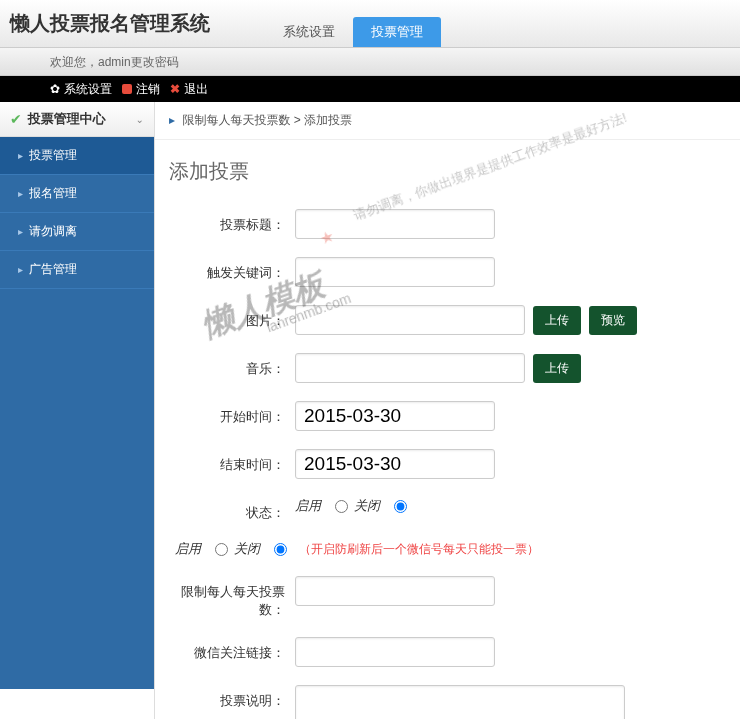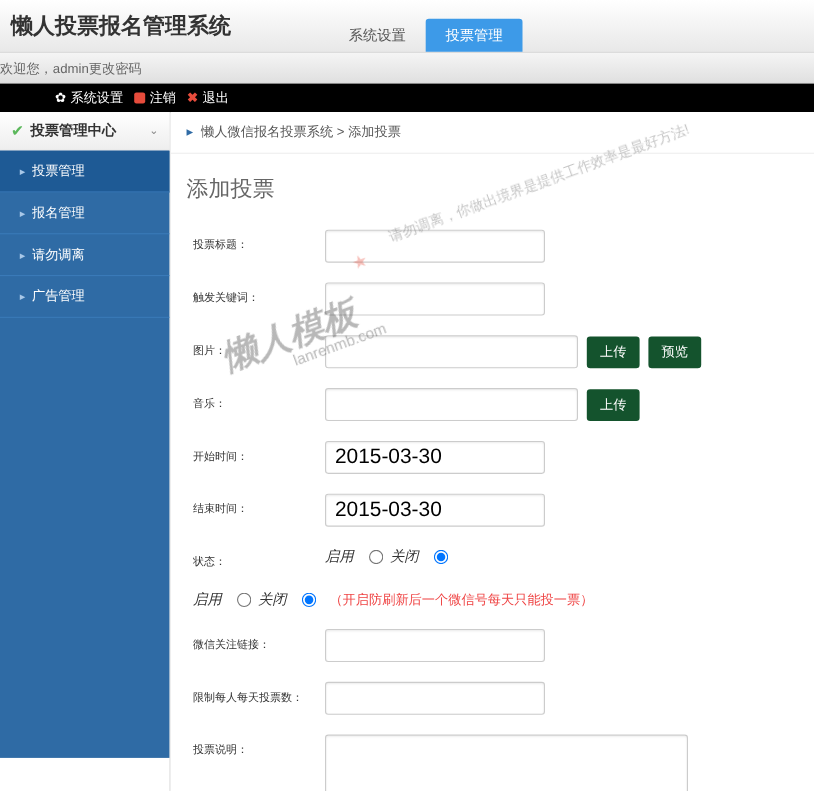--- a/index.html
+++ b/index.html
@@ -1,24 +1,24 @@
 <!DOCTYPE html>
 <html><head>
   <meta charset="utf-8">
   <style>
     * { margin: 0; padding: 0; box-sizing: border-box; }
     body { font-family: "Microsoft YaHei", Arial, sans-serif; font-size: 12px; color: #333; background: #fff; width: 740px; height: 719px; overflow: hidden; position: relative; }
     
-    .top-header { background: linear-gradient(to bottom, #ffffff, #e8e8e8); border-bottom: 1px solid #ccc; height: 48px; display: flex; align-items: flex-end; gap: 34px; }
+    .top-header { background: linear-gradient(to bottom, #ffffff, #e8e8e8); border-bottom: 1px solid #ccc; height: 48px; display: flex; align-items: flex-end; }
     .system-title { font-size: 20px; font-weight: bold; color: #333; padding: 0 15px 10px 10px; }
     .top-tabs { display: flex; align-items: flex-end; margin-left: 40px; height: 100%; }
     .top-tab { padding: 6px 18px; font-size: 13px; color: #555; cursor: pointer; border-top-left-radius: 3px; border-top-right-radius: 3px; }
     .top-tab.active { background: #3d9ae8; color: #fff; }
     
-    .welcome-bar { background: linear-gradient(to bottom, #f5f5f5, #e0e0e0); height: 28px; line-height: 28px; color: #666; font-size: 12px; border-bottom: 1px solid #ccc; }
+    .welcome-bar { background: linear-gradient(to bottom, #f5f5f5, #e0e0e0); height: 28px; line-height: 28px; padding-left: 50px; color: #666; font-size: 12px; border-bottom: 1px solid #ccc; }
     .welcome-bar a { color: #666; text-decoration: none; }
     
     .toolbar { background: #000; height: 26px; display: flex; align-items: center; padding-left: 50px; gap: 10px; }
     .toolbar-item { color: #fff; font-size: 12px; display: flex; align-items: center; gap: 4px; cursor: pointer; }
     .gear-icon { color: #fff; }
     .logout-icon { background: #e74c3c; border-radius: 2px; width: 10px; height: 10px; }
     .exit-icon { color: #e74c3c; font-weight: bold; }
     
     .main-container { display: flex; height: calc(719px - 102px); }
     
@@ -34,21 +34,21 @@
     .sidebar-item-arrow { font-size: 10px; color: #a8c8e8; }
     .sidebar-bottom { background: #2f6ba5; height: 400px; }
     
     .content { flex: 1; background: #fff; padding: 0; overflow-y: auto; }
     .breadcrumb { padding: 10px 14px; color: #555; font-size: 12px; border-bottom: 1px solid #eee; }
     .breadcrumb-arrow { color: #2f6ba5; margin-right: 4px; }
     .page-title { font-size: 20px; color: #666; padding: 18px 14px 14px; font-weight: normal; }
     
     .form { padding: 10px 20px; }
     .form-row { display: flex; align-items: flex-start; margin-bottom: 18px; }
-    .form-label { width: 120px; padding-right: 10px; padding-top: 7px; color: #333; font-size: 10px; }
+    .form-label { width: 120px; text-align: right; padding-right: 10px; padding-top: 7px; color: #333; font-size: 13px; }
     .form-field { flex: 1; display: flex; align-items: center; gap: 8px; }
     .form-input { border: 1px solid #ccc; border-radius: 3px; height: 30px; padding: 0 8px; font-size: 19px; width: 200px; box-shadow: inset 0 1px 2px rgba(0,0,0,0.08); }
     .form-input.wide { width: 230px; }
     .form-textarea { border: 1px solid #ccc; border-radius: 3px; padding: 6px 8px; font-size: 13px; width: 330px; height: 100px; resize: vertical; box-shadow: inset 0 1px 2px rgba(0,0,0,0.08); }
     .btn-small { background: #14532d; color: #fff; border: none; border-radius: 3px; padding: 6px 12px; font-size: 12px; cursor: pointer; }
     .radio-group { display: flex; align-items: center; gap: 6px; font-size: 13px; }
     .radio-label { margin-right: 8px; font-style: italic; }
     .hint-text { color: #ef4444; font-size: 12px; margin-left: 6px; }
     
     .watermark { position: absolute; top: 280px; left: 200px; transform: rotate(-20deg); opacity: 0.35; pointer-events: none; z-index: 100; }
@@ -113,21 +113,21 @@
         <span class="sidebar-item-arrow">▸</span>
         <span>广告管理</span>
       </div>
     </div>
     <div class="sidebar-bottom"></div>
   </div>
 
   <div class="content">
     <div class="breadcrumb">
       <span class="breadcrumb-arrow">▸</span>
-      <span>懒人微信报名投票系统</span><span> &gt; </span><span>添加投票</span>
+      <span>限制每人每天投票数</span><span> &gt; </span><span>添加投票</span>
     </div>
     <h1 class="page-title">添加投票</h1>
 
     <div class="form">
       <div class="form-row">
         <div class="form-label">投票标题：</div>
         <div class="form-field">
             <input type="text" class="form-input" style="">
           </div>
       </div>
@@ -176,27 +176,27 @@
       <div class="form-row">
         <div class="form-field radio-group">
           <span class="radio-label">启用</span>
           <input type="radio" name="antibrush" style="">
           <span class="radio-label">关闭</span>
           <input type="radio" name="antibrush" checked="" style="">
           <span class="hint-text">（开启防刷新后一个微信号每天只能投一票）</span>
         </div>
       </div>
       <div class="form-row">
+        <div class="form-label">限制每人每天投票数：</div>
+        <div class="form-field">
+            <input type="text" class="form-input" style="">
+          </div>
+      </div>
+      <div class="form-row">
         <div class="form-label">微信关注链接：</div>
-        <div class="form-field">
-            <input type="text" class="form-input" style="">
-          </div>
-      </div>
-      <div class="form-row">
-        <div class="form-label">限制每人每天投票数：</div>
         <div class="form-field">
             <input type="text" class="form-input" style="">
           </div>
       </div>
       <div class="form-row">
         <div class="form-label">投票说明：</div>
         <div class="form-field">
             <textarea class="form-textarea" style=""></textarea>
           </div>
       </div>

